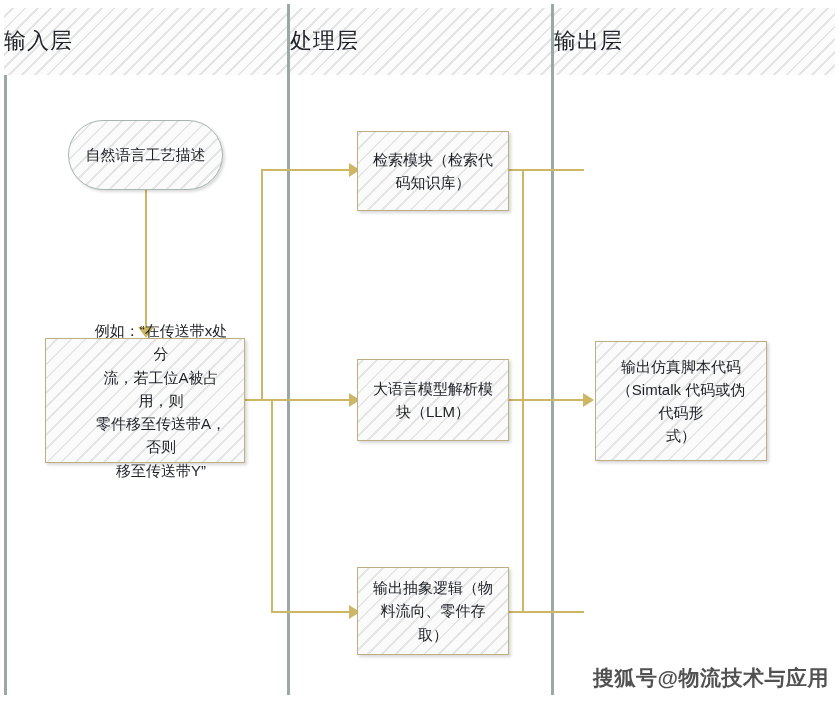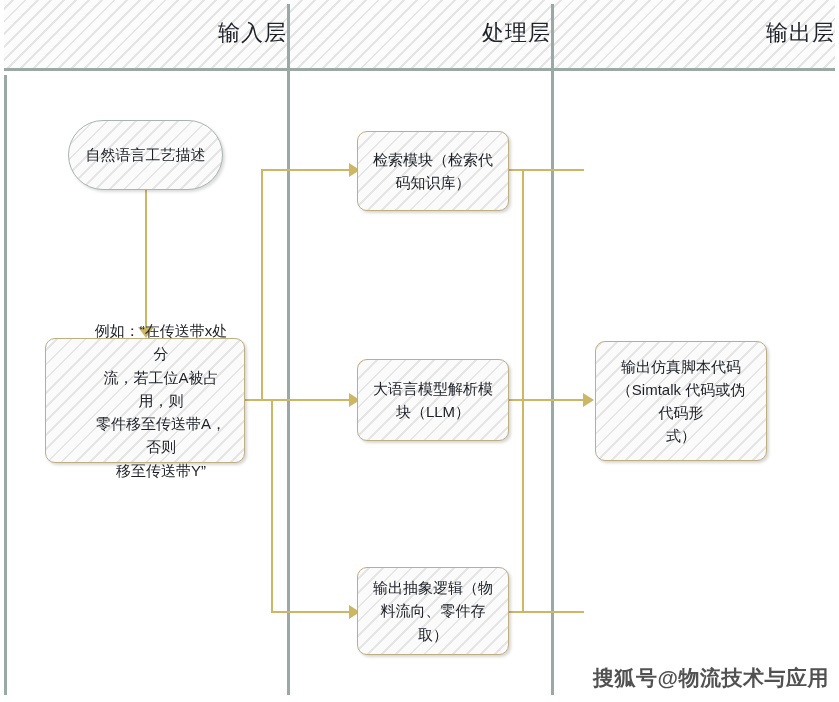--- a/index.html
+++ b/index.html
@@ -14,36 +14,36 @@
     position: relative;
     width: 839px;
     height: 702px;
     background: #ffffff;
     overflow: hidden;
   }
 
   
   .lane-header {
     position: absolute;
-    top: 0;
+    top: 8px;
     height: 71px;
     background:
       repeating-linear-gradient(
         -45deg,
         rgba(255,255,255,0.85) 0px,
         rgba(255,255,255,0.85) 7px,
         rgba(222,222,222,0.55) 7px,
         rgba(222,222,222,0.55) 9px
       ),
       #eceded;
     border-bottom: 3px solid #9aa9a5;
     box-sizing: border-box;
     display: flex;
     align-items: center;
-    justify-content: flex-end;
+    justify-content: flex-start;
   }
   .lane-header-title {
     font-size: 22px;
     color: #20242a;
     letter-spacing: 1px;
     line-height: 1;
     padding-bottom: 2px;
   }
 
   
@@ -70,21 +70,21 @@
     background:
       repeating-linear-gradient(
         -45deg,
         rgba(255,255,255,0.75) 0px,
         rgba(255,255,255,0.75) 8px,
         rgba(221,221,221,0.5) 8px,
         rgba(221,221,221,0.5) 10px
       ),
       #eeeeee;
     border: 1px solid #bfae82;
-    border-radius: 10px;
+    border-radius: 0;
     box-shadow: 2px 2px 3px rgba(0,0,0,0.16);
     display: flex;
     align-items: center;
     justify-content: center;
     text-align: center;
     color: #1c2026;
   }
   .node-label {
     font-size: 15px;
     line-height: 1.55;

